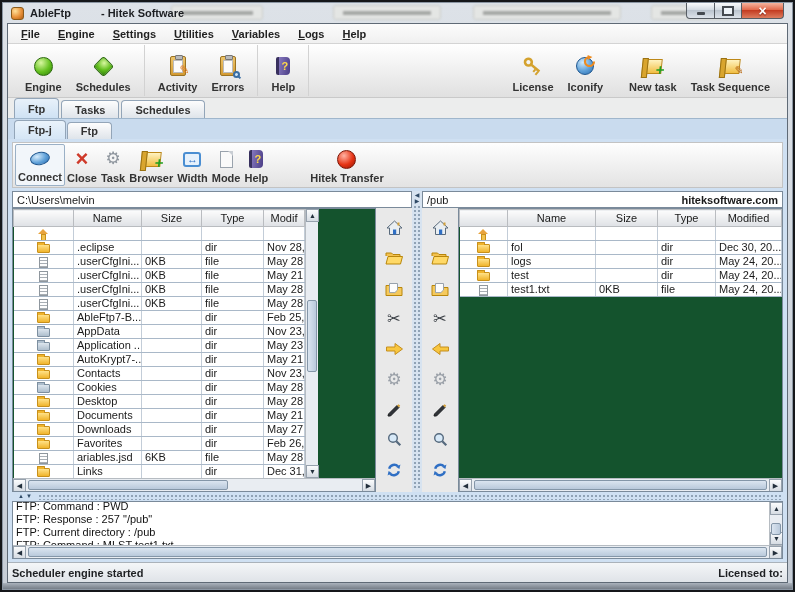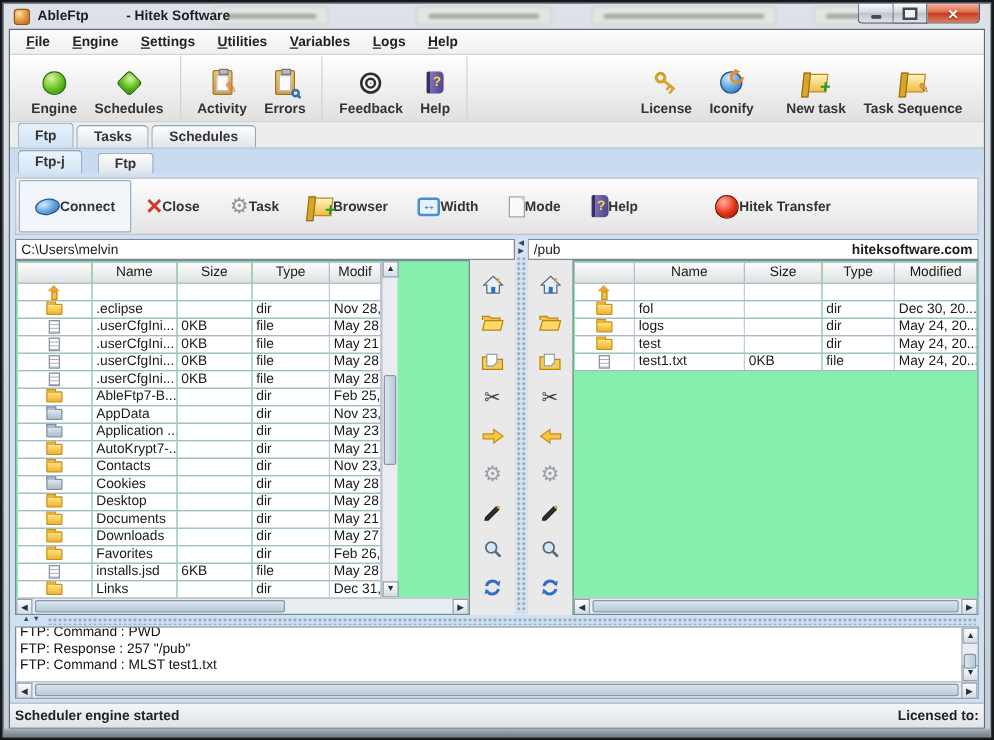--- a/index.html
+++ b/index.html
@@ -64,33 +64,33 @@
   .scrollic{width:19px;height:15px;background:linear-gradient(#fff3c0,#f0bd42);border:1px solid #bd8818;
             transform:skewX(-6deg);position:relative;}
   .scrollic::before{content:"";position:absolute;left:-2px;top:-2px;width:4px;height:18px;background:#d9a52e;border:1px solid #9a7214;}
   .scrollic.plus::after{content:"+";position:absolute;right:-4px;bottom:-5px;color:#1f9e1f;font-size:15px;font-weight:bold;}
   .scrollic.pen2::after{content:"✎";position:absolute;right:-5px;bottom:-4px;color:#b86a14;font-size:11px;}
   .sphere-blue{width:18px;height:18px;border-radius:50%;position:relative;
     background:radial-gradient(circle at 35% 28%,#cfe9fb,#5ea0d8 55%,#2a6cb0);border:1px solid #1d568f;}
   .sphere-blue svg{position:absolute;right:-3px;top:-3px;}
   
   .tabrow1{height:21px;background:#eceded;display:flex;align-items:flex-end;padding-left:6px;gap:2px;border-bottom:1px solid #9fb6cc;}
-  .tabrow2{height:20px;background:#c9dbee;display:flex;align-items:flex-end;padding-left:6px;gap:12px;}
+  .tabrow2{height:20px;background:#c9dbee;display:flex;align-items:flex-end;padding-left:6px;gap:1px;}
   .tab{height:18px;padding:0 13px;display:flex;align-items:center;font-weight:bold;color:#333;
        background:linear-gradient(#fdfdfd,#dfe4ea);border:1px solid #93a5b8;border-bottom:none;
        border-radius:4px 4px 0 0;cursor:pointer;}
   .tab.sel{background:linear-gradient(#e8f1fa,#cfe2f4);height:20px;}
   .tabrow2 .tab{height:17px;}
   .tabrow2 .tab.sel{background:linear-gradient(#eaf3fb,#d5e6f6);height:19px;}
   
   .bluepanel{flex:1;background:#cfe0f2;padding:3px 4px;display:flex;flex-direction:column;overflow:hidden;}
   
   .toolbar2{height:46px;background:linear-gradient(#fefefe,#e3e3e3);border:1px solid #c3c3c3;
             display:flex;align-items:stretch;padding:1px 2px;margin-bottom:3px;}
-  .tbtn2{display:flex;flex-direction:row;align-items:center;justify-content:flex-end;padding:2px 12px;cursor:pointer;}
+  .tbtn2{display:flex;flex-direction:column;align-items:center;justify-content:flex-end;padding:2px 2px;cursor:pointer;}
   .tbtn2 .lbl{font-weight:bold;color:#333;margin-top:2px;white-space:nowrap;}
   .tbtn2 .icnbox{height:22px;}
   .tbtn2.focused{border:1px solid #9ab0c6;border-radius:2px;background:#f2f6fa;}
   .gap{width:38px;}
   .disk{width:20px;height:13px;border-radius:50%;transform:rotate(-10deg);
     background:radial-gradient(ellipse at 35% 30%,#d6ecfc,#5ea0d8 55%,#2a6cb0);border:1px solid #1d568f;}
   .bigx{color:#cf3a2a;font-size:22px;font-weight:bold;line-height:18px;}
   .bigx::after{content:"×";}
   .gearic{font-size:17px;color:#8f969e;line-height:18px;}
   .gearic::after{content:"⚙";}
@@ -113,21 +113,21 @@
   .panelbody{flex:1;display:flex;overflow:hidden;}
   .vsplit{width:10px;background:#d7e3f0;position:relative;cursor:col-resize;}
   .vsplit::before{content:"";position:absolute;inset:14px 1px 2px 1px;
      background-image:radial-gradient(#8fa2b5 1px,transparent 1.2px);background-size:4px 4px;}
   .vsplit .ot{position:absolute;top:1px;left:0;width:10px;text-align:center;font-size:6px;color:#2f4a66;line-height:6px;}
   .iconstrip{width:36px;background:#e9e9e9;display:flex;flex-direction:column;align-items:center;
              justify-content:space-between;padding:8px 0 10px 0;}
   .ai{width:26px;height:24px;display:flex;align-items:center;justify-content:center;cursor:pointer;}
   .uni{line-height:1;}
   
-  .twrap{flex:1;display:flex;flex-direction:column;border:1px solid #7a8a9a;background:#86efac;overflow:hidden;}
+  .twrap{flex:1;display:flex;flex-direction:column;border:1px solid #7a8a9a;background:#14532d;overflow:hidden;}
   .tscroll{flex:1;display:flex;overflow:hidden;}
   table.ft{border-collapse:collapse;table-layout:fixed;background:transparent;align-self:flex-start;}
   table.ft th{height:17px;font-weight:normal;background:linear-gradient(#fcfcfc,#dee1e5);
       border:1px solid #b9bcc0;padding:0 2px;white-space:nowrap;overflow:hidden;font-size:11px;}
   table.ft td{height:13px;line-height:13px;background:#fff;border-right:1px solid #c3cdd8;
       border-bottom:1px solid #a9b8c8;padding:0 3px;white-space:nowrap;overflow:hidden;font-size:11px;}
   table.ft td.c-icon{text-align:center;padding:0;}
   .ic{display:inline-block;vertical-align:middle;position:relative;}
   .ic-folder{width:13px;height:9px;background:linear-gradient(#ffe289,#f0b42c);border:1px solid #c8901a;border-radius:1px;}
   .ic-folder::before{content:"";position:absolute;top:-3px;left:-1px;width:6px;height:2px;background:#f0b42c;
@@ -227,26 +227,20 @@
           <span class="icnbox">
                 <span class="clip">
                   <span class="pg"></span>
                   <span class="mag"></span>
                 </span>
               </span>
           <span class="lbl">Errors</span>
         </div>
       </div>
       <div class="tgroup">
-        <div class="tbtn">
-          <span class="icnbox">
-                <span class="target"></span>
-              </span>
-          <span class="lbl">Feedback</span>
-        </div>
         <div class="tbtn">
           <span class="icnbox">
                 <span class="book"></span>
               </span>
           <span class="lbl">Help</span>
         </div>
       </div>
       <div class="tgroup right">
         <div class="tbtn">
           <span class="icnbox">
@@ -489,21 +483,21 @@
                         </tr>
                         <tr>
                           <td class="c-icon"><span class="ic ic-folder"></span></td>
                           <td>Favorites</td>
                           <td></td>
                           <td>dir</td>
                           <td>Feb 26,</td>
                         </tr>
                         <tr>
                           <td class="c-icon"><span class="ic ic-file"></span></td>
-                          <td>installs.jsd</td>
+                          <td>ariables.jsd</td>
                           <td>6KB</td>
                           <td>file</td>
                           <td>May 28,</td>
                         </tr>
                         <tr>
                           <td class="c-icon"><span class="ic ic-folder"></span></td>
                           <td>Links</td>
                           <td></td>
                           <td>dir</td>
                           <td>Dec 31,</td>
@@ -723,20 +717,21 @@
 
       <div class="hsplit">
             <span class="ot">▲▼</span>
           </div>
 
       <div class="logwrap">
         <div class="logrow">
           <div class="loglines">
                 <div class="logline">FTP: Command : PWD</div>
                 <div class="logline">FTP: Response : 257 "/pub"</div>
+                <div class="logline">FTP: Current directory : /pub</div>
                 <div class="logline">FTP: Command : MLST test1.txt</div>
               </div>
           <div class="vsb">
             <span class="sbb">▲</span>
             <span class="sbtrack">
                   <span class="sbthumb" style="top:8px;height:12px;"></span>
                 </span>
             <span class="sbb">▼</span>
           </div>
         </div>

